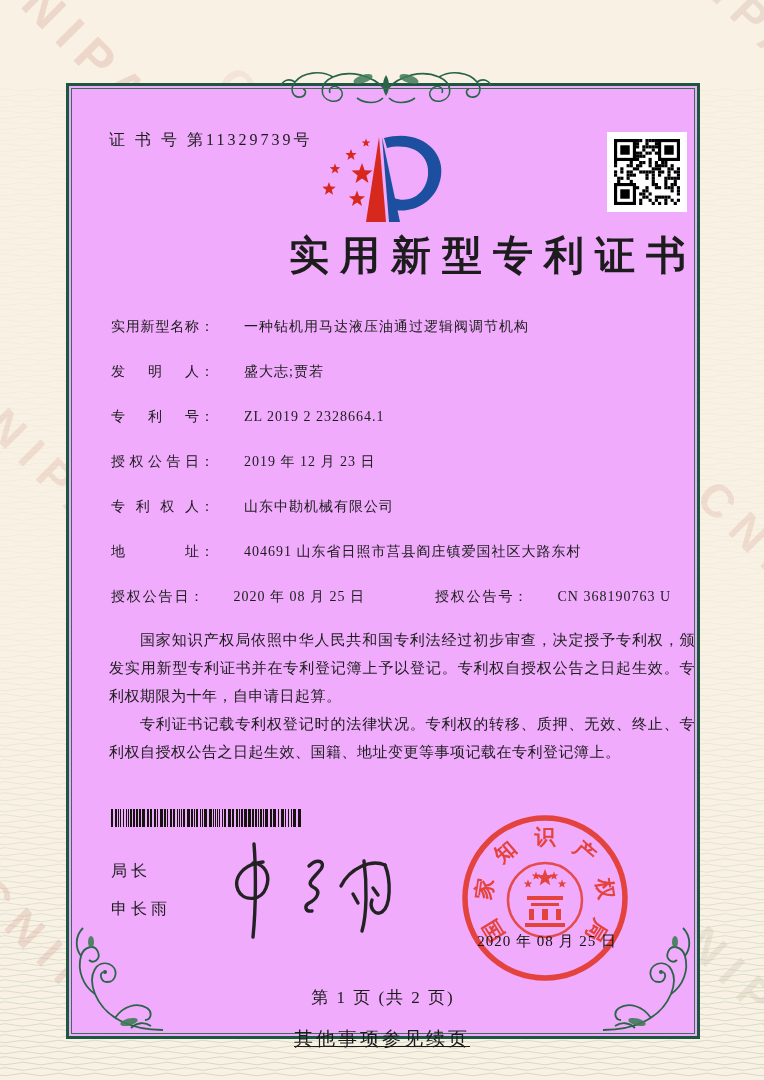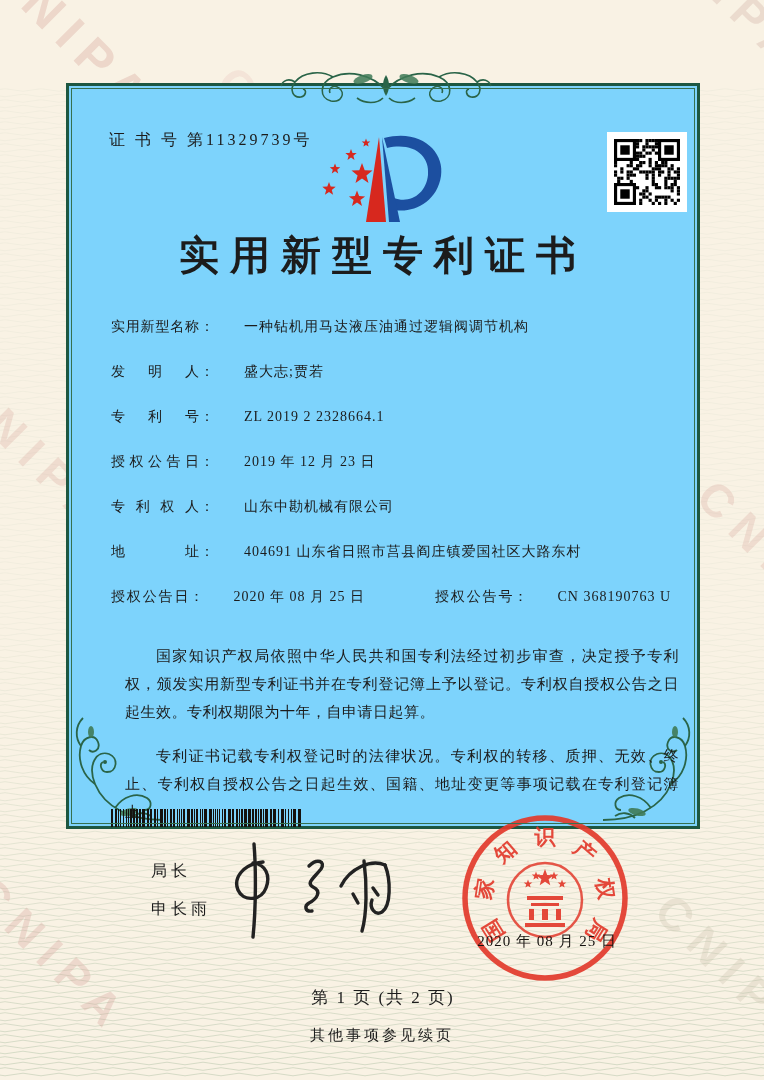--- a/index.html
+++ b/index.html
@@ -9,68 +9,68 @@
     background:#f9f2e4; overflow:hidden;
     font-family:"Liberation Serif","DejaVu Serif",serif; color:#1c1c1c;
   }
   .waves-svg{position:absolute; left:0; top:0; pointer-events:none;}
   .watermark{
     position:absolute; font-family:"Liberation Sans","DejaVu Sans",sans-serif;
     font-weight:bold; letter-spacing:12px; transform:rotate(45deg);
     pointer-events:none; white-space:nowrap;
   }
   .frame{
-    position:absolute; left:66px; top:83px; width:634px; height:746px;
-    border:3px solid #1d5741; background:#7dd3fc; box-sizing:border-box;
+    position:absolute; left:66px; top:83px; width:634px; height:956px;
+    border:3px solid #1d5741; background:#f0abfc; box-sizing:border-box;
   }
   .frame::after{
     content:""; position:absolute; left:2px; top:2px; right:2px; bottom:2px;
     border:1px solid #35704f; pointer-events:none;
   }
   .cert-no{
     position:absolute; left:40px; top:44px; font-size:16px; letter-spacing:3px;
   }
   .logo-svg{position:absolute; left:252px; top:42px;}
   .qr-box{
     position:absolute; left:540px; top:48px; width:76px; height:76px;
     background:#fff; padding:0; box-shadow:0 0 0 2px #fff;
   }
   .title{
-    position:absolute; left:0; top:142px; width:100%; text-align:center;
+    position:absolute; left:0; top:142px; width:100%; text-align:right;
     font-size:40px; font-weight:600; letter-spacing:11px; white-space:nowrap;
   }
   .fields{position:absolute; left:42px; top:232px; width:560px; font-size:14px;}
   .field-row{display:flex; align-items:baseline; height:45px; white-space:nowrap;}
   .f-label{
     display:inline-block; width:88px; text-align:justify; text-align-last:justify;
   }
   .f-colon{display:inline-block; margin:0 2px 0 1px;}
   .f-value{letter-spacing:1px;margin-left:28px;}
   .f-value-fixed{display:inline-block; width:229px; letter-spacing:1px;}
   .body-text{
     position:absolute; left:40px; top:540px; width:586px;
     font-size:15px; line-height:28px; text-align:justify; letter-spacing:0.5px;
   }
-  .body-text p{margin:16px; text-indent:31px;}
+  .body-text p{margin:0; text-indent:31px;}
   .barcode-svg{position:absolute; left:42px; top:723px;}
   .signer{position:absolute; left:42px; top:775px; font-size:16px; letter-spacing:4px;}
-  .signer div{margin-bottom:17px;margin-left:40px;}
+  .signer div{margin-bottom:17px;}
   .sig-svg{position:absolute; left:144px; top:752px;}
   .seal-svg{position:absolute; left:386px; top:722px;}
   .seal-date{
     position:absolute; left:394px; top:846px; width:168px; text-align:center;
     font-size:15px; color:#15120f; letter-spacing:1px; white-space:nowrap;
   }
   .page-info{
     position:absolute; left:0; top:900px; width:100%; text-align:center;
     font-size:17px; letter-spacing:2px;
   }
   .note{
     position:absolute; left:0; top:1026px; width:100%; text-align:center;
-    font-size:15px; letter-spacing:3px;
+    font-size:19px; letter-spacing:3px;text-decoration:underline;
   }
   .ornament{position:absolute; pointer-events:none;}
   .orn-top{left:210px; top:-24px;}
   .orn-bl{left:2px; bottom:2px;}
   .orn-br{right:2px; bottom:2px; transform:scaleX(-1);}
 </style>
 </head>
 <body>
 
 <div class="page">

